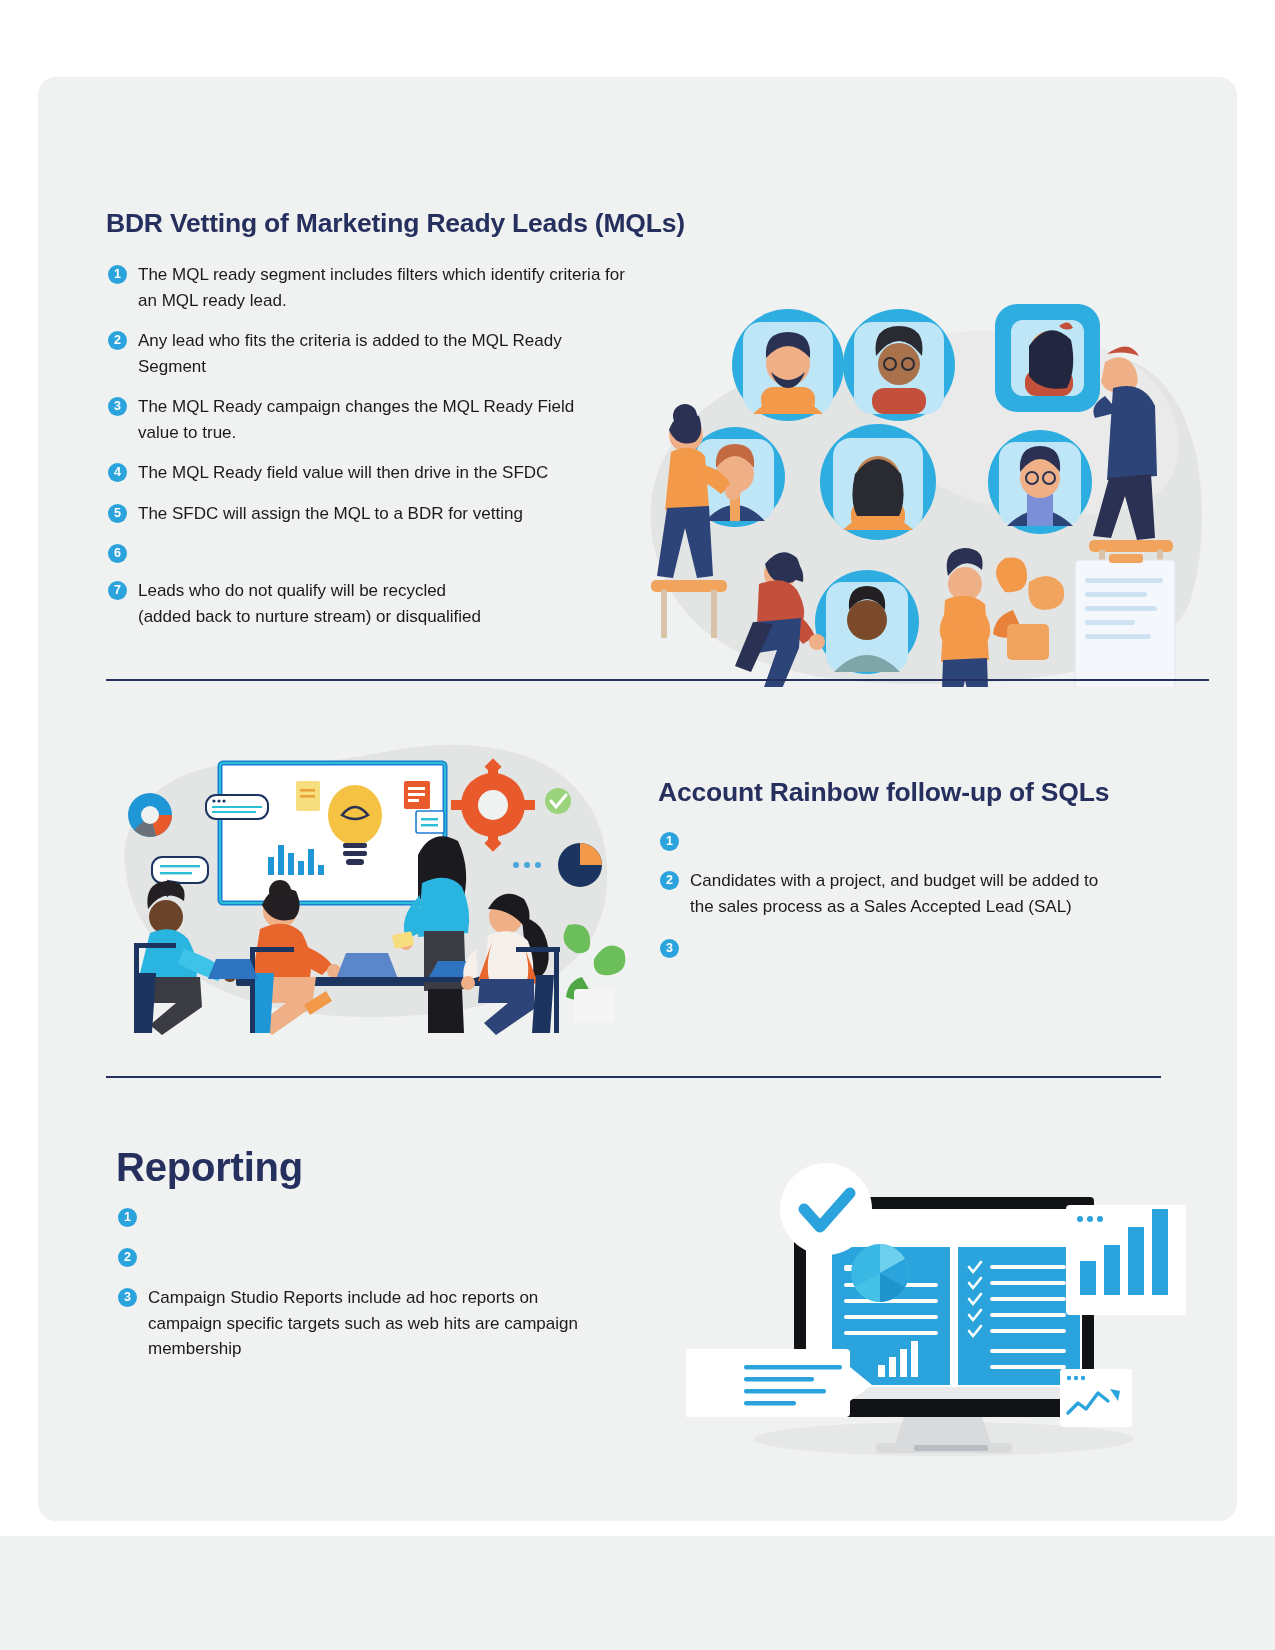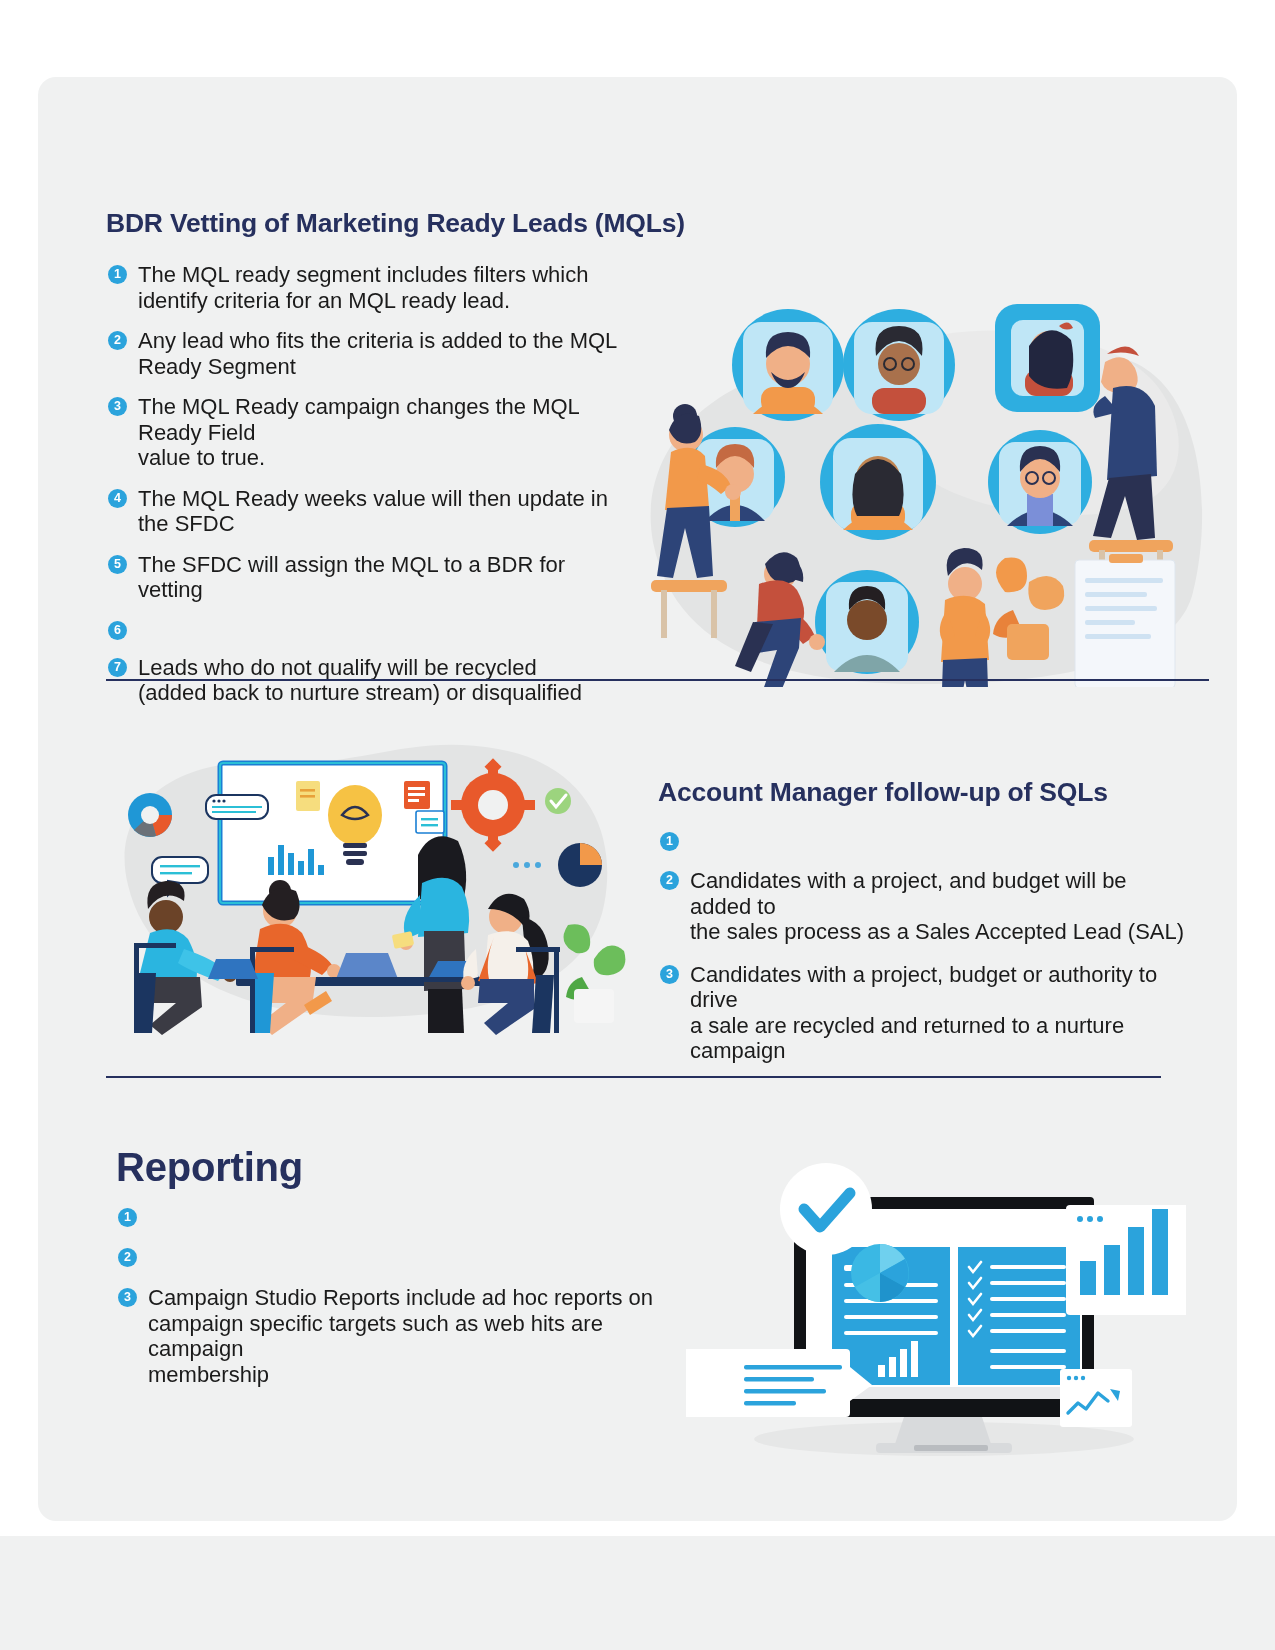--- a/index.html
+++ b/index.html
@@ -45,21 +45,21 @@
     color: #ffffff;
     font-size: 12.5px;
     font-weight: bold;
     line-height: 19px;
     text-align: center;
     margin-top: 3px;
   }
   .li-text {
     margin-left: 11px;
     color: #1b1b1b;
-    font-size: 22px;
+    font-size: 17px;
     line-height: 25.5px;
     white-space: pre-line;
   }
 
   
   .sec1-title { position: absolute; left: 68px; top: 131px; }
   .sec1-list  { position: absolute; left: 70px; top: 185px; width: 520px; }
   .sec1-list .li { margin-bottom: 15px; }
 
   
@@ -114,21 +114,21 @@
         <span class="badge">2</span>
         <span class="li-text">Any lead who fits the criteria is added to the MQL Ready Segment</span>
       </li>
       <li class="li">
         <span class="badge">3</span>
         <span class="li-text">The MQL Ready campaign changes the MQL Ready Field
 value to true.</span>
       </li>
       <li class="li">
         <span class="badge">4</span>
-        <span class="li-text">The MQL Ready weeks value will then update in the SFDC</span>
+        <span class="li-text">The MQL Ready field value will then drive in the SFDC</span>
       </li>
       <li class="li">
         <span class="badge">5</span>
         <span class="li-text">The SFDC will assign the MQL to a BDR for vetting</span>
       </li>
       <li class="li">
         <span class="badge">6</span>
       </li>
       <li class="li">
         <span class="badge">7</span>
@@ -265,35 +265,33 @@
           <path d="M412 300 q-18 -22 0 -34 q22 -4 22 18 q0 18 -22 16 Z" fill="#f2994a"></path>
           <path d="M436 290 q22 -14 34 4 q6 22 -18 24 q-20 0 -16 -28 Z" fill="#f0a45d"></path>
           <path d="M420 318 q-18 6 -20 24 q18 10 28 -6 Z" fill="#e8823a"></path>
           <rect x="414" y="332" width="42" height="36" rx="5" fill="#f0a45d"></rect>
         </g>
       </svg>
     </div>
 
     <div class="divider div1"></div>
 
-    <div class="section-title h2 sec2-title">Account Manager follow-up of SQLs</div>
+    <div class="section-title h2 sec2-title">Account Rainbow follow-up of SQLs</div>
 
     <ul class="list sec2-list">
       <li class="li">
         <span class="badge">1</span>
       </li>
       <li class="li">
         <span class="badge">2</span>
         <span class="li-text">Candidates with a project, and budget will be added to
 the sales process as a Sales Accepted Lead (SAL)</span>
       </li>
       <li class="li">
         <span class="badge">3</span>
-        <span class="li-text">Candidates with a project, budget or authority to drive
-a sale are recycled and returned to a nurture campaign</span>
       </li>
     </ul>
 
     <div class="illus ill2">
       <svg width="520" height="330" viewBox="0 0 520 330">
         <path d="M20 180 C0 100 70 52 160 58 C250 64 300 28 390 44 C480 60 510 130 496 200 C482 272 400 312 260 312 C120 312 38 258 20 180 Z" fill="#e3e4e4"></path>
 
         <rect x="112" y="58" width="225" height="140" rx="3" fill="#ffffff" stroke="#1a7fd4" stroke-width="5"></rect>
         <rect x="112" y="58" width="225" height="140" rx="3" fill="none" stroke="#2bbfd6" stroke-width="2"></rect>
 

